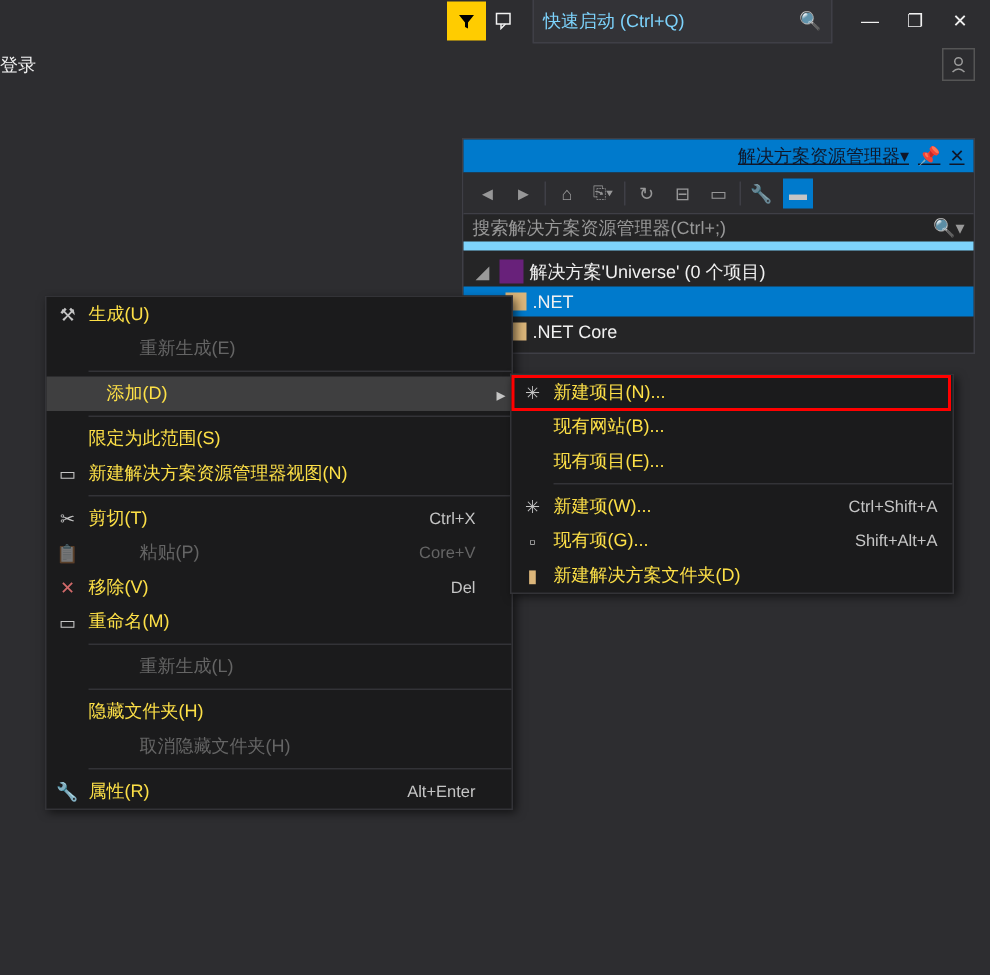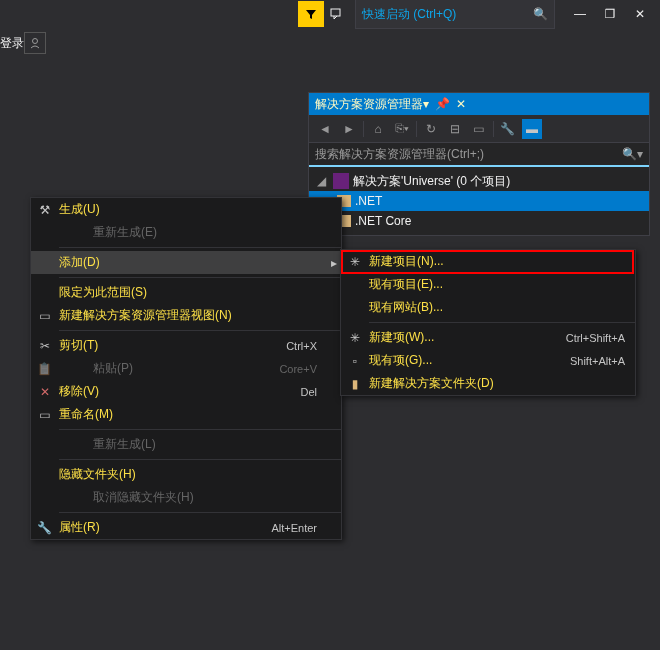--- a/index.html
+++ b/index.html
@@ -1,52 +1,52 @@
 <!DOCTYPE html>
 <html><head>
 <meta charset="utf-8">
 <style>
 * { margin: 0; padding: 0; box-sizing: border-box; font-family: "Microsoft YaHei", "Segoe UI", sans-serif; font-size: 12px; }
 body { background: #2d2d30; color: #f1f1f1; width: 660px; height: 650px; overflow: hidden; position: relative; }
 
 .titlebar { height: 28px; display: flex; align-items: center; justify-content: flex-end; background: #2d2d30; padding-right: 5px; }
 .titlebar .filter-btn { width: 26px; height: 26px; background: #ffcc00; display: flex; align-items: center; justify-content: center; }
 .titlebar .feedback-btn { width: 26px; height: 26px; display: flex; align-items: center; justify-content: center; color: #f1f1f1; }
-.quick-launch { width: 200px; height: 30px; background: #333337; border: 1px solid #3f3f46; color: #0ea5e9; padding: 2px 6px; margin-left: 5px; display: flex; align-items: center; justify-content: space-between; }
+.quick-launch { width: 200px; height: 30px; background: #333337; border: 1px solid #3f3f46; color: #7dd3fc; padding: 2px 6px; margin-left: 5px; display: flex; align-items: center; justify-content: space-between; }
 .quick-launch span:last-child { font-family: "Segoe UI Symbol"; }
 .win-btns { display: flex; margin-left: 10px; }
 .win-btn { width: 30px; height: 22px; display: flex; align-items: center; justify-content: center; color: #f1f1f1; }
 
-.login-row { height: 30px; display: flex; align-items: center; justify-content: flex-start; padding-right: 10px; }
+.login-row { height: 30px; display: flex; align-items: center; justify-content: space-between; padding-right: 10px; }
 .login-row .avatar { width: 22px; height: 22px; border: 1px solid #555; display: flex; align-items: center; justify-content: center; }
 
 .solution-panel { position: absolute; top: 92px; right: 10px; width: 342px; background: #252526; border: 1px solid #3f3f46; }
-.panel-title { background: #007acc; color: #fef9c3; height: 22px; display: flex; align-items: center; padding: 0 6px; justify-content: flex-start; }
+.panel-title { background: #007acc; color: #0f172a; height: 22px; display: flex; align-items: center; padding: 0 6px; justify-content: flex-end; text-decoration: underline; }
 .panel-title-right { display: flex; gap: 6px; align-items: center; }
 .panel-toolbar { background: #2d2d30; height: 28px; display: flex; align-items: center; padding: 0 6px; gap: 4px; border-bottom: 1px solid #3f3f46; }
 .tb-btn { width: 20px; height: 20px; display: flex; align-items: center; justify-content: center; color: #c5c5c5; opacity: 0.7; }
 .tb-sep { width: 1px; height: 16px; background: #3f3f46; }
 .tb-btn.active { background: #007acc; opacity: 1; }
-.search-box { background: #252526; border-bottom: 2px solid #7dd3fc; height: 24px; display: flex; align-items: center; padding: 0 6px; color: #999; justify-content: space-between; }
+.search-box { background: #252526; border-bottom: 6px solid #7dd3fc; height: 24px; display: flex; align-items: center; padding: 0 6px; color: #999; justify-content: space-between; }
 
 .tree { padding: 4px 0; }
 .tree-row { height: 20px; display: flex; align-items: center; padding-left: 8px; gap: 4px; }
 .tree-row.selected { background: #007acc; }
 .vsicon { width: 16px; height: 16px; background: #68217a; display: inline-block; }
 .folder-icon { width: 14px; height: 12px; background: #dcb67a; display: inline-block; }
 
 .context-menu { position: absolute; background: #1b1b1c; border: 1px solid #333337; box-shadow: 2px 2px 6px rgba(0,0,0,0.6); }
 .cm-row { height: 23px; display: flex; align-items: center; position: relative; }
 .cm-icon-col { width: 28px; display: flex; align-items: center; justify-content: center; color: #c5c5c5; }
 .cm-label { flex: 1; padding-right: 8px; color: #fde047; white-space: nowrap; }
 .cm-label.disabled { color: #656565; margin-left: 34px; }
 .cm-shortcut { width: 80px; text-align: right; padding-right: 10px; color: #c5c5c5; font-size: 11px; }
 .cm-arrow { width: 14px; text-align: center; color: #c5c5c5; }
 .cm-sep { height: 1px; background: #333337; margin: 3px 0 3px 28px; }
-.cm-row.selected { background: #3f3f40; }
+.cm-row.selected { background: #3f3f40; gap: 12px; }
 
 #ctx1 { left: 30px; top: 197px; width: 312px; }
 #ctx2 { left: 340px; top: 249px; width: 296px; }
 .highlight { position: absolute; border: 2px solid #ff0000; pointer-events: none; left: 341px; top: 250px; width: 293px; height: 24px; }
 
 .small-icon { width:14px; height:14px; display:inline-flex; align-items:center; justify-content:center; font-size:11px; }
 </style>
 </head>
 <body>
 
@@ -233,26 +233,26 @@
 <div id="ctx2" class="context-menu">
   <div class="cm-row">
       <div class="cm-icon-col">
         <span>✳</span>
       </div>
       <div class="cm-label">新建项目(N)...</div>
       <div class="cm-shortcut"></div>
     </div>
   <div class="cm-row">
       <div class="cm-icon-col"></div>
+      <div class="cm-label">现有网站(B)...</div>
+      <div class="cm-shortcut"></div>
+    </div>
+  <div class="cm-row">
+      <div class="cm-icon-col"></div>
       <div class="cm-label">现有项目(E)...</div>
-      <div class="cm-shortcut"></div>
-    </div>
-  <div class="cm-row">
-      <div class="cm-icon-col"></div>
-      <div class="cm-label">现有网站(B)...</div>
       <div class="cm-shortcut"></div>
     </div>
   <div class="cm-sep"></div>
   <div class="cm-row">
       <div class="cm-icon-col">
         <span>✳</span>
       </div>
       <div class="cm-label">新建项(W)...</div>
       <div class="cm-shortcut">Ctrl+Shift+A</div>
     </div>

